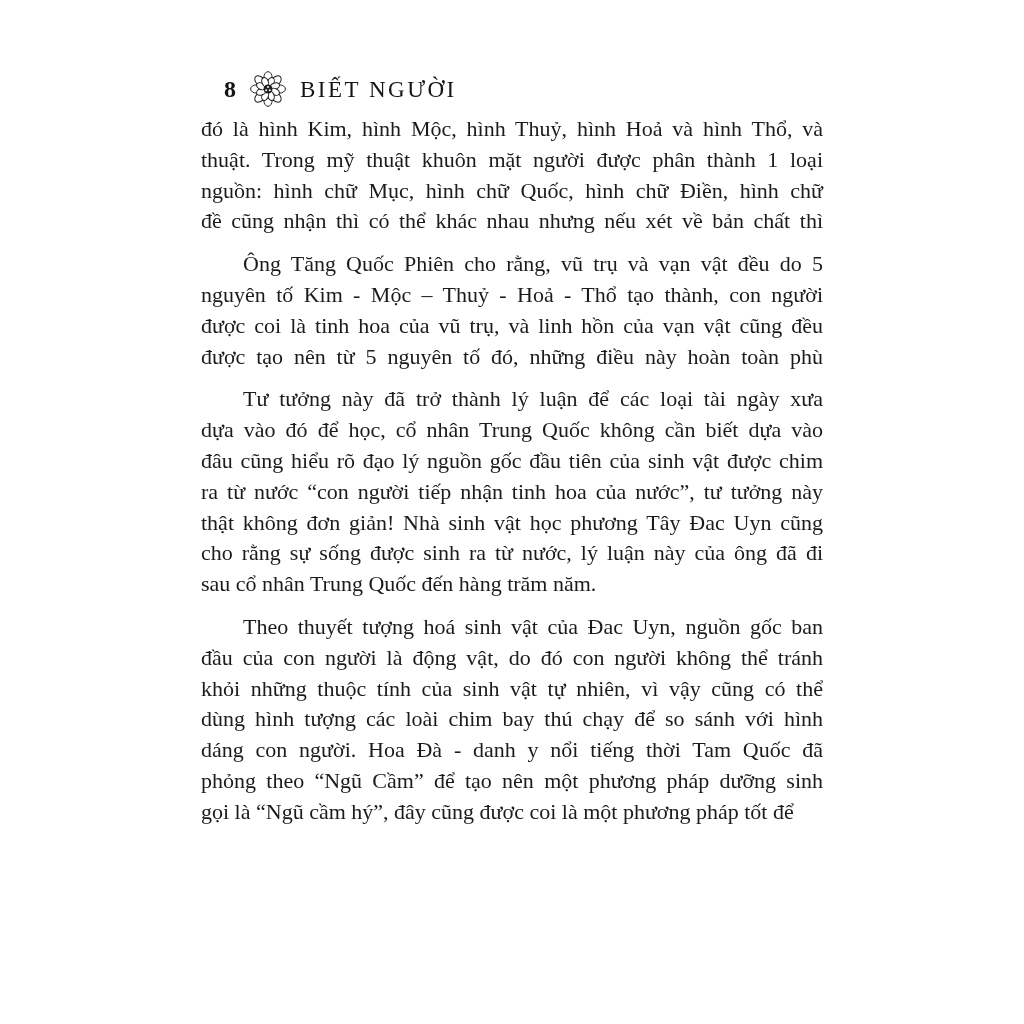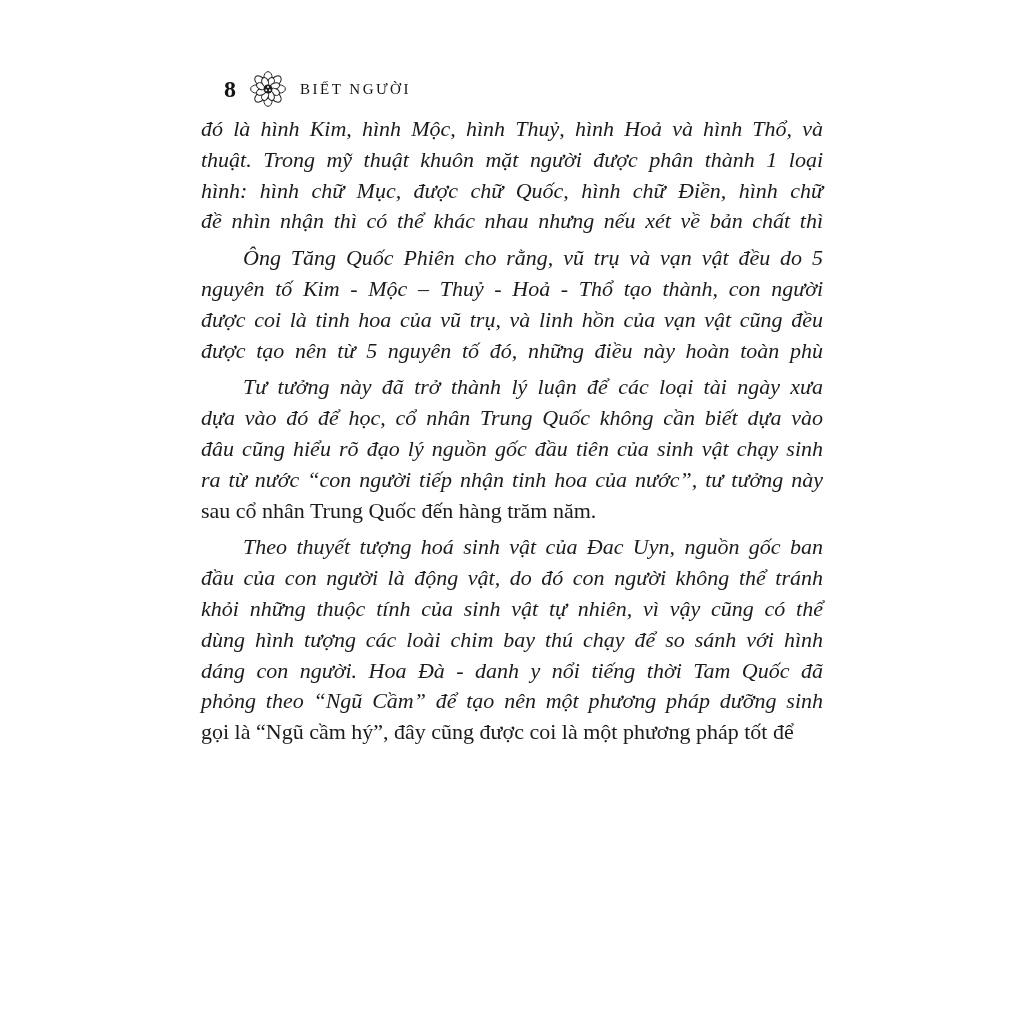--- a/index.html
+++ b/index.html
@@ -30,44 +30,43 @@
     font-weight: bold;
     color: #141414;
     line-height: 1;
   }
   .ornament {
     width: 36px;
     height: 36px;
     display: inline-block;
   }
   .running-title {
-    font-size: 15px;
+    font-size: 23px;
     letter-spacing: 2.5px;
     color: #141414;
     line-height: 1;
     white-space: nowrap;
   }
   .body-text {
     position: absolute;
     left: 201px;
     top: 114px;
     width: 622px;
     font-size: 22px;
     line-height: 30.8px;
     color: #1b1b1b;
   }
   .para { margin: 0; }
-  .para + .para { margin-top: 6px; }
+  .para + .para { margin-top: 12px; }
   .line {
     text-align: justify;
     text-align-last: left;
   }
   .line.just {
     text-align-last: justify;
-    font-style: italic;
   }
   .line.indent {
     text-indent: 42px;
   }
 </style>
 </head>
 <body>
 
 <div class="page">
 
@@ -103,34 +102,36 @@
       </svg>
     </span>
 
     <span class="running-title">BIẾT NGƯỜI</span>
   </div>
 
   <div class="body-text">
       <div class="para">
         <div class="line just">đó là hình Kim, hình Mộc, hình Thuỷ, hình Hoả và hình Thổ, và</div>
         <div class="line just">thuật. Trong mỹ thuật khuôn mặt người được phân thành 1 loại</div>
-        <div class="line just">hình: hình chữ Mục, được chữ Quốc, hình chữ Điền, hình chữ</div>
-        <div class="line just">đề nhìn nhận thì có thể khác nhau nhưng nếu xét về bản chất thì</div>
+        <div class="line just">nguồn: hình chữ Mục, hình chữ Quốc, hình chữ Điền, hình chữ</div>
+        <div class="line just">đề cũng nhận thì có thể khác nhau nhưng nếu xét về bản chất thì</div>
       </div>
       <div class="para">
         <div class="line just indent">Ông Tăng Quốc Phiên cho rằng, vũ trụ và vạn vật đều do 5</div>
         <div class="line just">nguyên tố Kim - Mộc – Thuỷ - Hoả - Thổ tạo thành, con người</div>
         <div class="line just">được coi là tinh hoa của vũ trụ, và linh hồn của vạn vật cũng đều</div>
         <div class="line just">được tạo nên từ 5 nguyên tố đó, những điều này hoàn toàn phù</div>
       </div>
       <div class="para">
         <div class="line just indent">Tư tưởng này đã trở thành lý luận để các loại tài ngày xưa</div>
         <div class="line just">dựa vào đó để học, cổ nhân Trung Quốc không cần biết dựa vào</div>
-        <div class="line just">đâu cũng hiểu rõ đạo lý nguồn gốc đầu tiên của sinh vật chạy sinh</div>
+        <div class="line just">đâu cũng hiểu rõ đạo lý nguồn gốc đầu tiên của sinh vật được chim</div>
         <div class="line just">ra từ nước “con người tiếp nhận tinh hoa của nước”, tư tưởng này</div>
+        <div class="line just">thật không đơn giản! Nhà sinh vật học phương Tây Đac Uyn cũng</div>
+        <div class="line just">cho rằng sự sống được sinh ra từ nước, lý luận này của ông đã đi</div>
         <div class="line">sau cổ nhân Trung Quốc đến hàng trăm năm.</div>
       </div>
       <div class="para">
         <div class="line just indent">Theo thuyết tượng hoá sinh vật của Đac Uyn, nguồn gốc ban</div>
         <div class="line just">đầu của con người là động vật, do đó con người không thể tránh</div>
         <div class="line just">khỏi những thuộc tính của sinh vật tự nhiên, vì vậy cũng có thể</div>
         <div class="line just">dùng hình tượng các loài chim bay thú chạy để so sánh với hình</div>
         <div class="line just">dáng con người. Hoa Đà - danh y nổi tiếng thời Tam Quốc đã</div>
         <div class="line just">phỏng theo “Ngũ Cầm” để tạo nên một phương pháp dưỡng sinh</div>
         <div class="line">gọi là “Ngũ cầm hý”, đây cũng được coi là một phương pháp tốt để</div>

